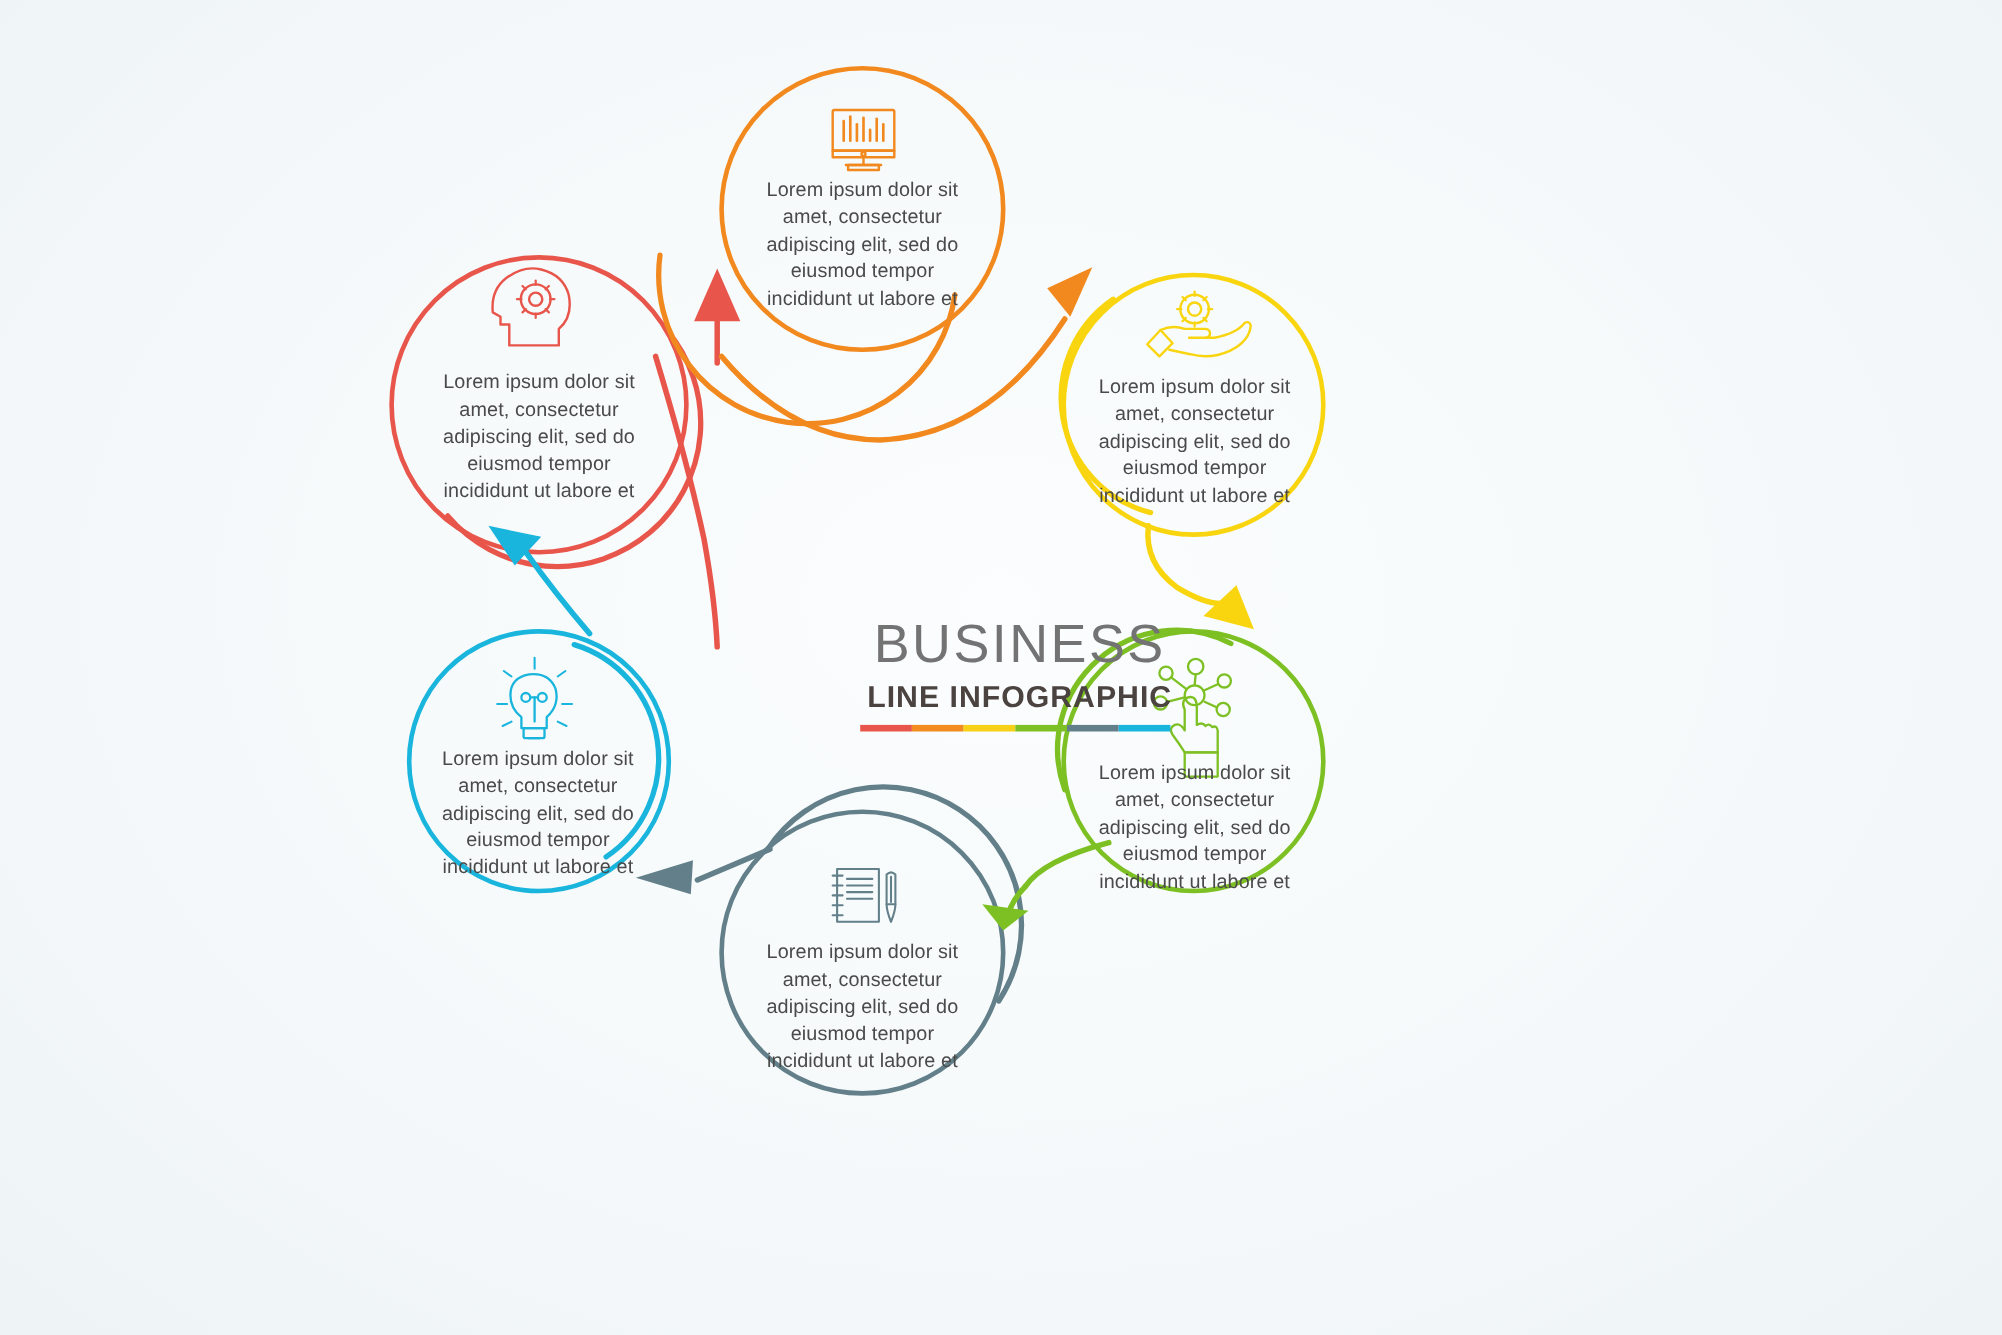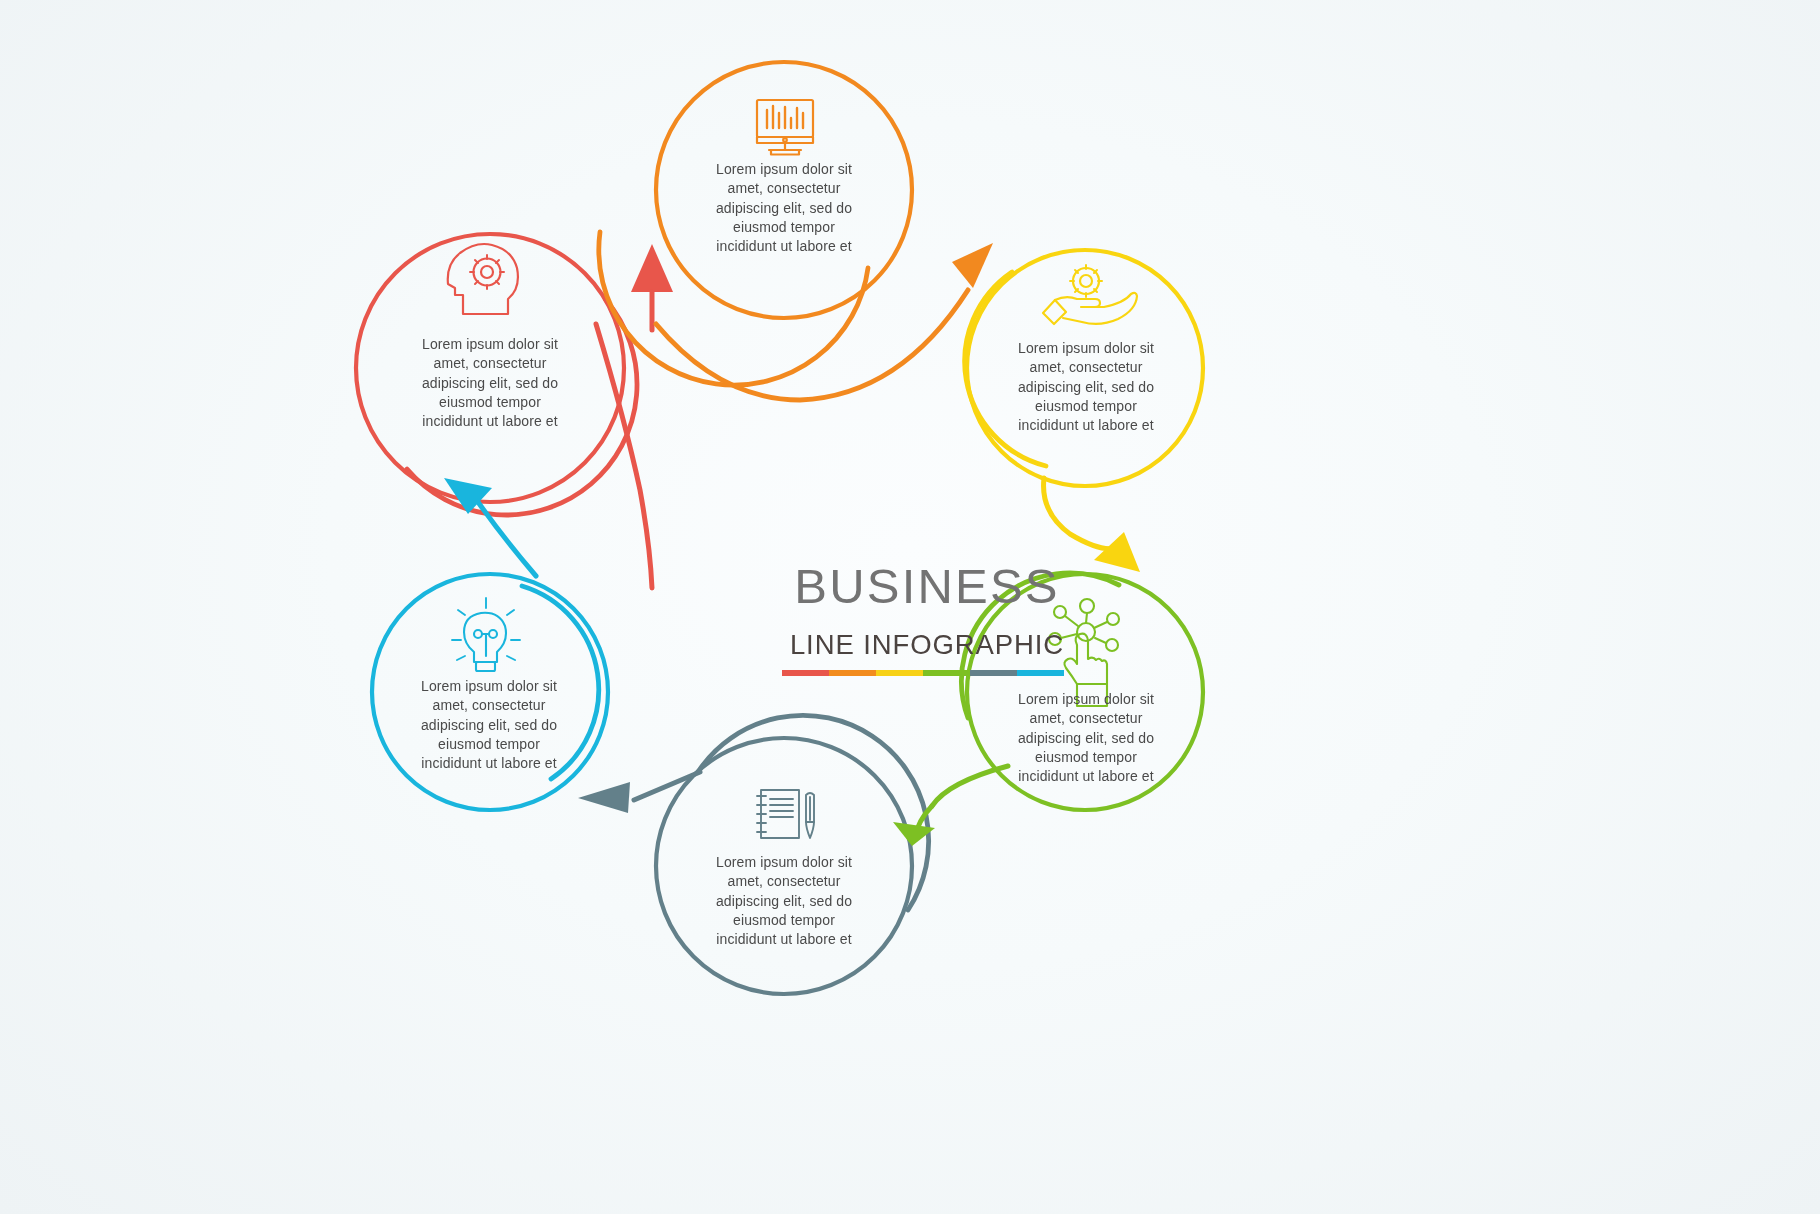--- a/index.html
+++ b/index.html
@@ -21,21 +21,21 @@
   #art {
     position: absolute;
     inset: 0;
     width: 1820px;
     height: 1214px;
   }
   .node-text {
     position: absolute;
     text-align: center;
     color: #4a4a4a;
-    font-size: 14px;
+    font-size: 18px;
     line-height: 1.38;
     letter-spacing: .1px;
     white-space: pre-line;
     pointer-events: none;
   }
   .title-block {
     position: absolute;
     left: 782px;
     top: 562px;
     width: 290px;
@@ -46,23 +46,23 @@
     letter-spacing: 2.2px;
     color: #737373;
     font-weight: 300;
     line-height: 1.02;
     font-family: "Liberation Sans", sans-serif;
   }
   .title-sub {
     font-size: 27.5px;
     letter-spacing: .9px;
     color: #4b4340;
-    font-weight: normal;
+    font-weight: bold;
     line-height: 1.18;
-    margin-top: 17px;
+    margin-top: 6px;
   }
   .title-rule {
     display: flex;
     margin-top: 9px;
     height: 6px;
     width: 282px;
   }
   .title-rule span { flex: 1 1 0; display: block; height: 100%; }
 </style>
 </head>

